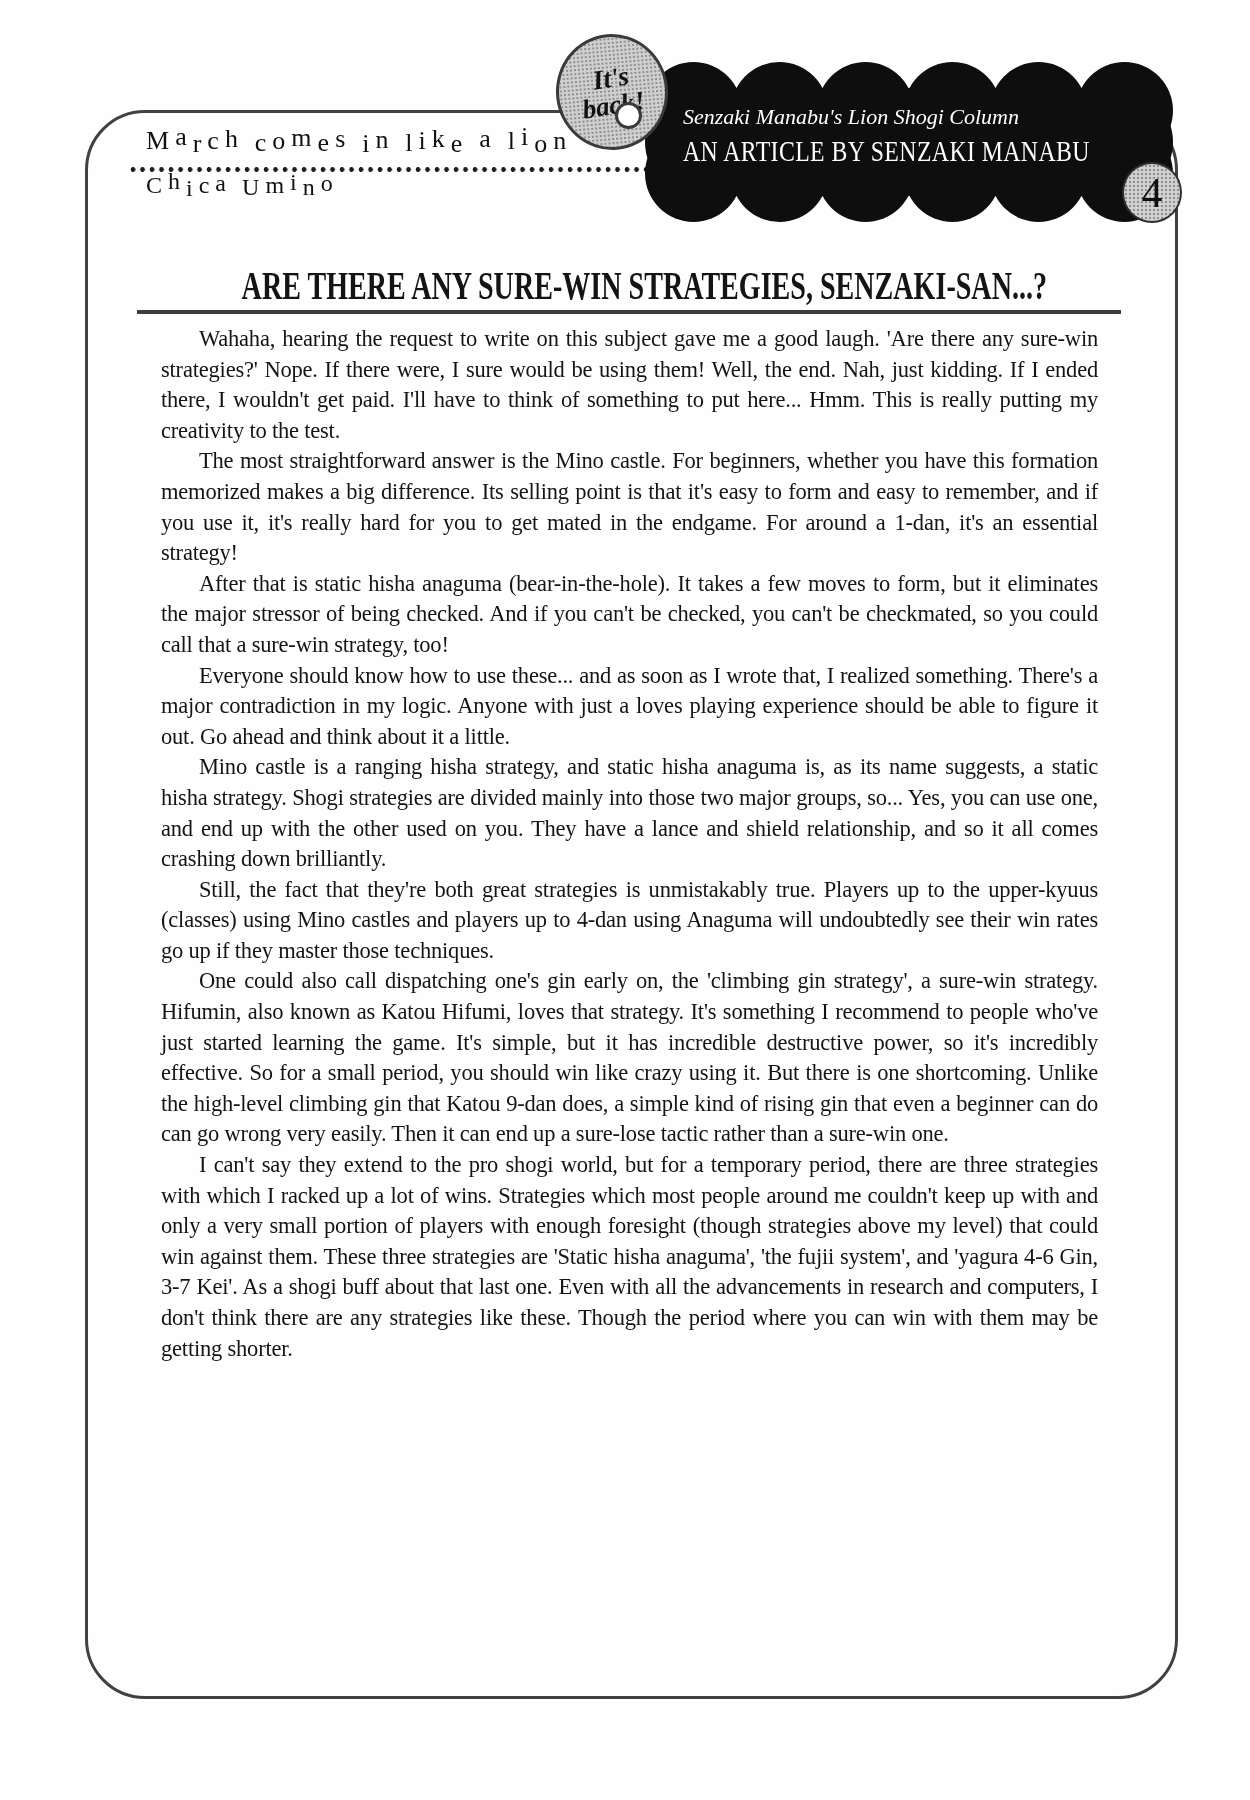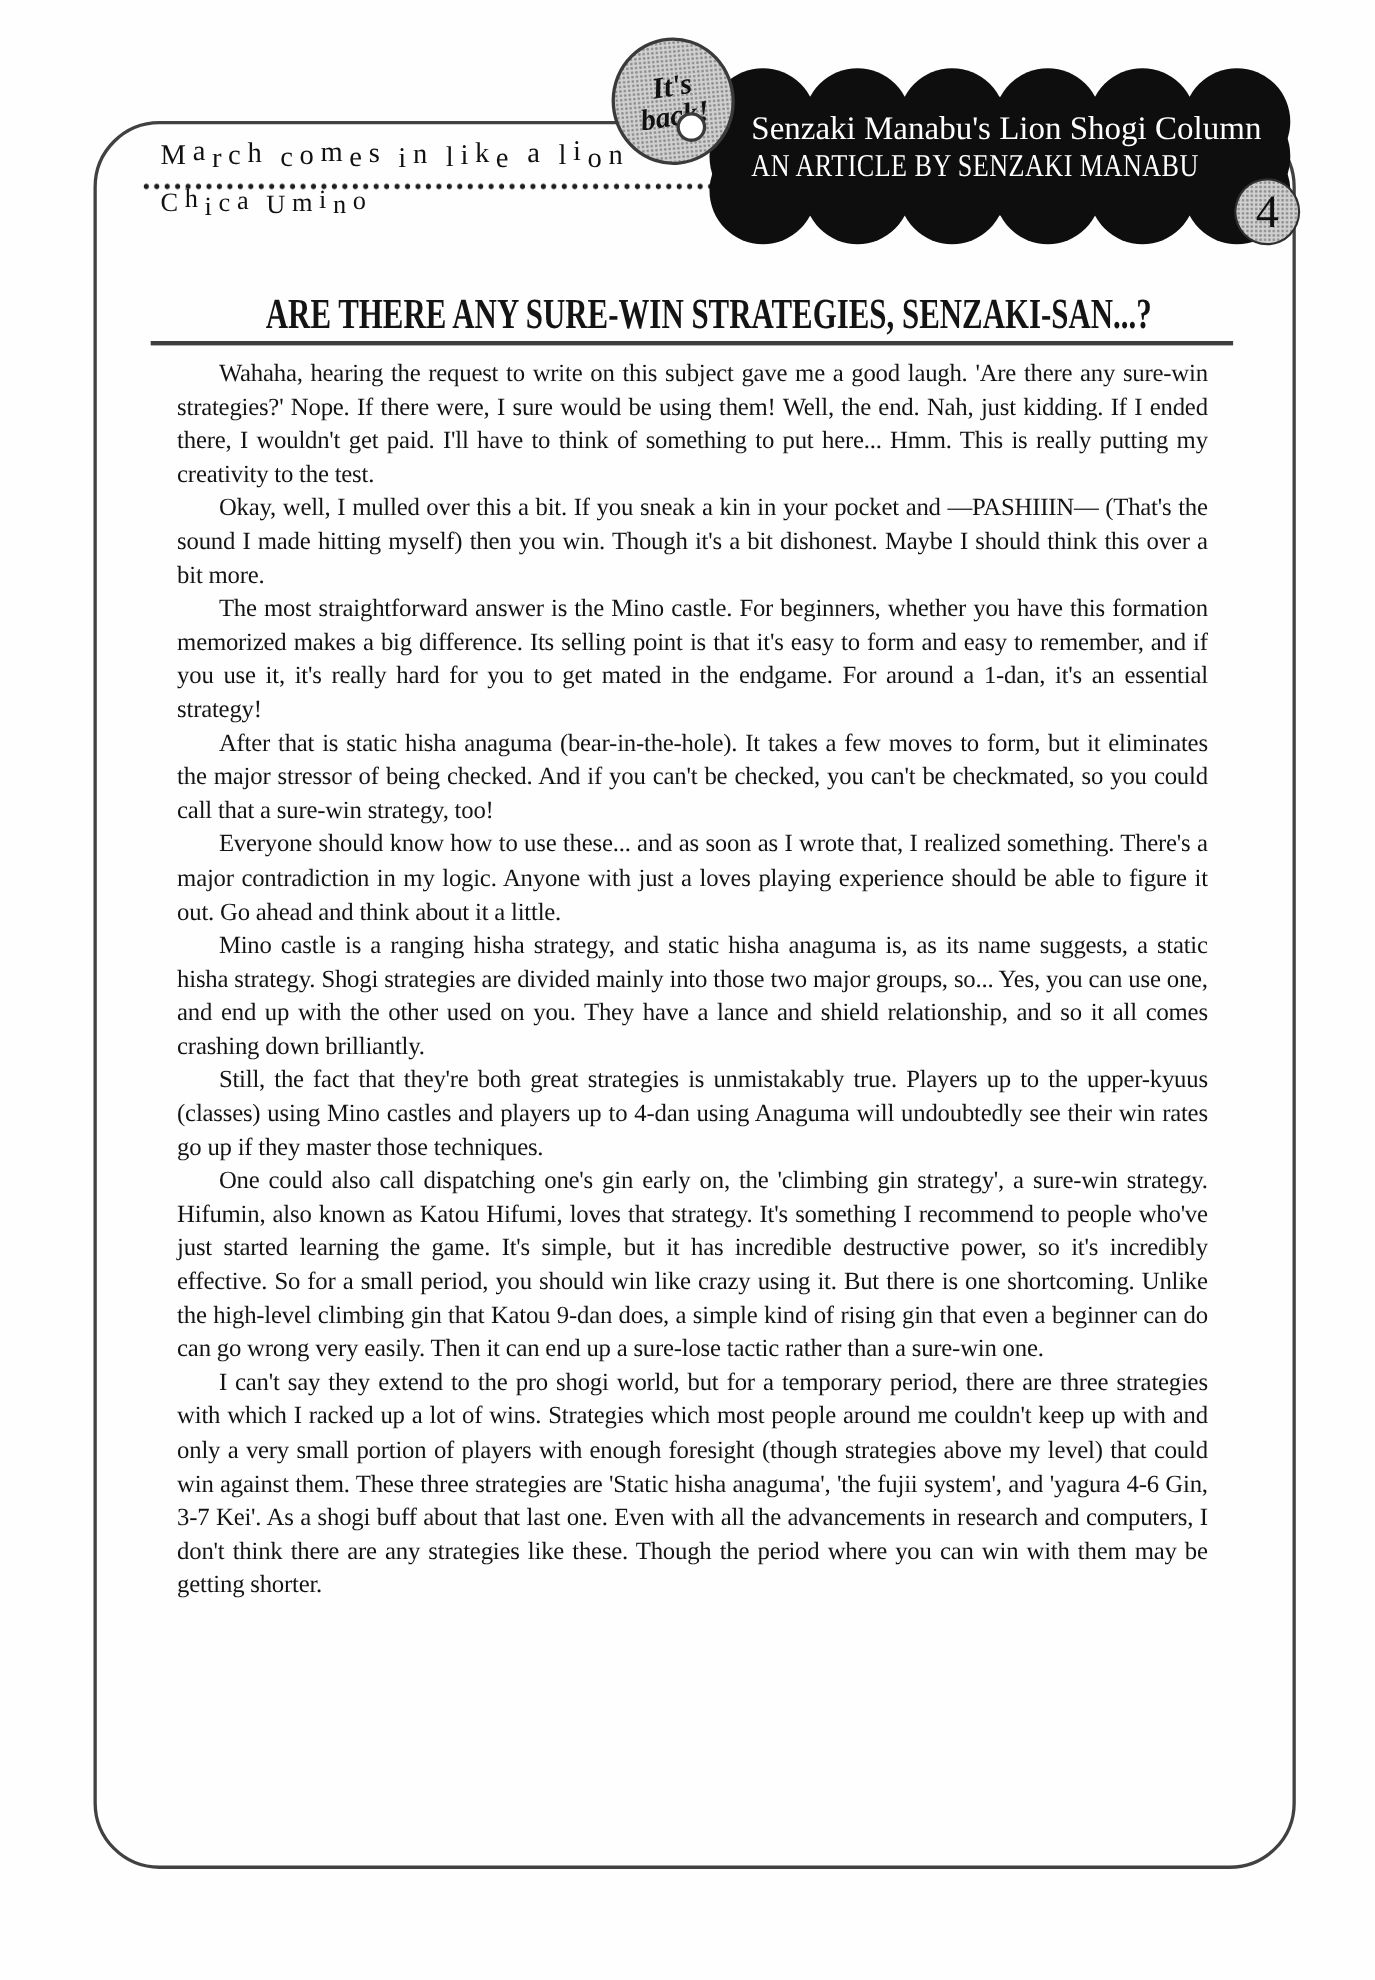--- a/index.html
+++ b/index.html
@@ -26,21 +26,21 @@
     background-image:radial-gradient(circle at 3px 3.5px,#1d1d1d 2.1px,rgba(0,0,0,0) 2.7px);
     background-size:9.5px 7px;background-repeat:repeat-x;
   }
   
   .badge{position:absolute;left:645px;top:62px;width:528px;height:160px;}
   .bump{position:absolute;width:97px;height:97px;border-radius:50%;background:#0e0e0e;}
   .bump.t{top:0;}
   .bump.b{bottom:0;}
   .badge-core{position:absolute;left:0;right:0;top:26px;bottom:26px;background:#0e0e0e;border-radius:54px;}
   .badge-text{position:absolute;left:38px;top:36px;color:#ffffff;}
-  .badge-title{font-size:30px;line-height:37px;white-space:nowrap;color:#fff;}
+  .badge-title{font-size:22px;line-height:37px;white-space:nowrap;color:#fff;font-style:italic;}
   .badge-subtitle{
     font-size:29px;line-height:32px;white-space:nowrap;color:#fff;
     transform:scaleX(0.82);transform-origin:left center;letter-spacing:0.5px;
   }
   .halftone{
     background-color:#d0d0d0;
     background-image:radial-gradient(#8f8f8f 1px,rgba(0,0,0,0) 1.35px);
     background-size:4px 4px;
   }
   
@@ -122,21 +122,20 @@
     <span>4</span>
   </div>
 
   <div class="headline-wrap">
     <span class="headline">ARE THERE ANY SURE-WIN STRATEGIES, SENZAKI-SAN...?</span>
   </div>
   <div class="headline-rule"></div>
 
   <div class="body-copy">
       <p>Wahaha, hearing the request to write on this subject gave me a good laugh. 'Are there any sure-win strategies?' Nope. If there were, I sure would be using them! Well, the end. Nah, just kidding. If I ended there, I wouldn't get paid. I'll have to think of something to put here... Hmm. This is really putting my creativity to the test.</p>
-      <p>Okay, well, I mulled over this a bit. If you sneak a kin in your pocket and —PASHIIIN— (That's the sound I made hitting myself) then you win. Though it's a bit dishonest. Maybe I should think this over a bit more.</p>
       <p>The most straightforward answer is the Mino castle. For beginners, whether you have this formation memorized makes a big difference. Its selling point is that it's easy to form and easy to remember, and if you use it, it's really hard for you to get mated in the endgame. For around a 1-dan, it's an essential strategy!</p>
       <p>After that is static hisha anaguma (bear-in-the-hole). It takes a few moves to form, but it eliminates the major stressor of being checked. And if you can't be checked, you can't be checkmated, so you could call that a sure-win strategy, too!</p>
       <p>Everyone should know how to use these... and as soon as I wrote that, I realized something. There's a major contradiction in my logic. Anyone with just a loves playing experience should be able to figure it out. Go ahead and think about it a little.</p>
       <p>Mino castle is a ranging hisha strategy, and static hisha anaguma is, as its name suggests, a static hisha strategy. Shogi strategies are divided mainly into those two major groups, so... Yes, you can use one, and end up with the other used on you. They have a lance and shield relationship, and so it all comes crashing down brilliantly.</p>
       <p>Still, the fact that they're both great strategies is unmistakably true. Players up to the upper-kyuus (classes) using Mino castles and players up to 4-dan using Anaguma will undoubtedly see their win rates go up if they master those techniques.</p>
       <p>One could also call dispatching one's gin early on, the 'climbing gin strategy', a sure-win strategy. Hifumin, also known as Katou Hifumi, loves that strategy. It's something I recommend to people who've just started learning the game. It's simple, but it has incredible destructive power, so it's incredibly effective. So for a small period, you should win like crazy using it. But there is one shortcoming. Unlike the high-level climbing gin that Katou 9-dan does, a simple kind of rising gin that even a beginner can do can go wrong very easily. Then it can end up a sure-lose tactic rather than a sure-win one.</p>
       <p>I can't say they extend to the pro shogi world, but for a temporary period, there are three strategies with which I racked up a lot of wins. Strategies which most people around me couldn't keep up with and only a very small portion of players with enough foresight (though strategies above my level) that could win against them. These three strategies are 'Static hisha anaguma', 'the fujii system', and 'yagura 4-6 Gin, 3-7 Kei'. As a shogi buff about that last one. Even with all the advancements in research and computers, I don't think there are any strategies like these. Though the period where you can win with them may be getting shorter.</p>
     </div>
 
 </div>

